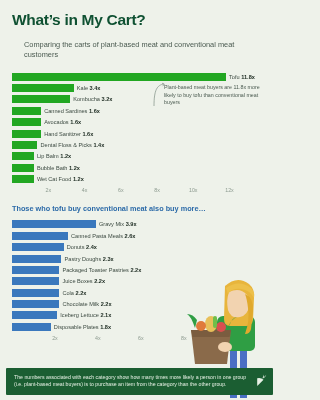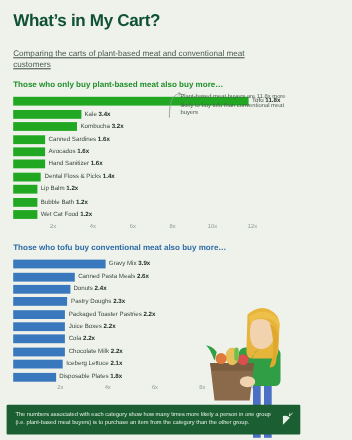--- a/index.html
+++ b/index.html
@@ -8,24 +8,24 @@
     background:#eef2ea;
     font-family:"Liberation Sans", sans-serif;
     -webkit-font-smoothing:antialiased;
   }
   .page{position:relative;width:279px;height:400px;background:#eef2ea;box-sizing:border-box;}
 
   
   .header{padding:11px 12px 0 12px;}
   .title{
     font-size:15.5px;font-weight:bold;color:#0f5132;letter-spacing:-0.3px;
-    margin:0 0 16px 0;line-height:1.1;
+    margin:0 0 0 0;line-height:1.1;
   }
   .subtitle{
-    font-size:7.4px;color:#4a5a50;line-height:1.35;margin:0;max-width:235px;text-decoration:underline;
+    font-size:7.4px;color:#4a5a50;line-height:1.35;margin:12px;max-width:235px;
   }
 
   
   .section{padding:0 12px;box-sizing:border-box;position:relative;}
   .sec-head{
     font-size:7.3px;font-weight:bold;margin:9px 0 6px 0;line-height:1.2;
   }
   .sec-head.green{color:#1f8f2a;}
   .sec-head.blue{color:#2d6ba8;}
 
@@ -75,21 +75,20 @@
 <body>
 
 <div class="page">
 
   <div class="header">
     <h1 class="title">What’s in My Cart?</h1>
     <p class="subtitle">Comparing the carts of plant-based meat and conventional meat customers</p>
   </div>
 
   <div class="section">
-    <div class="sec-head green">Those who only buy plant-based meat also buy more…</div>
 
     <div class="chart" id="chart-green">
         <div class="row">
           <div class="bar g" style="width: 213.875px; background: rgb(34, 167, 34);"></div>
           <div class="rlabel">Tofu <b>11.8x</b></div>
         </div>
         <div class="row">
           <div class="bar g" style="width: 61.625px; background: rgb(34, 167, 34);"></div>
           <div class="rlabel">Kale <b>3.4x</b></div>
         </div>

